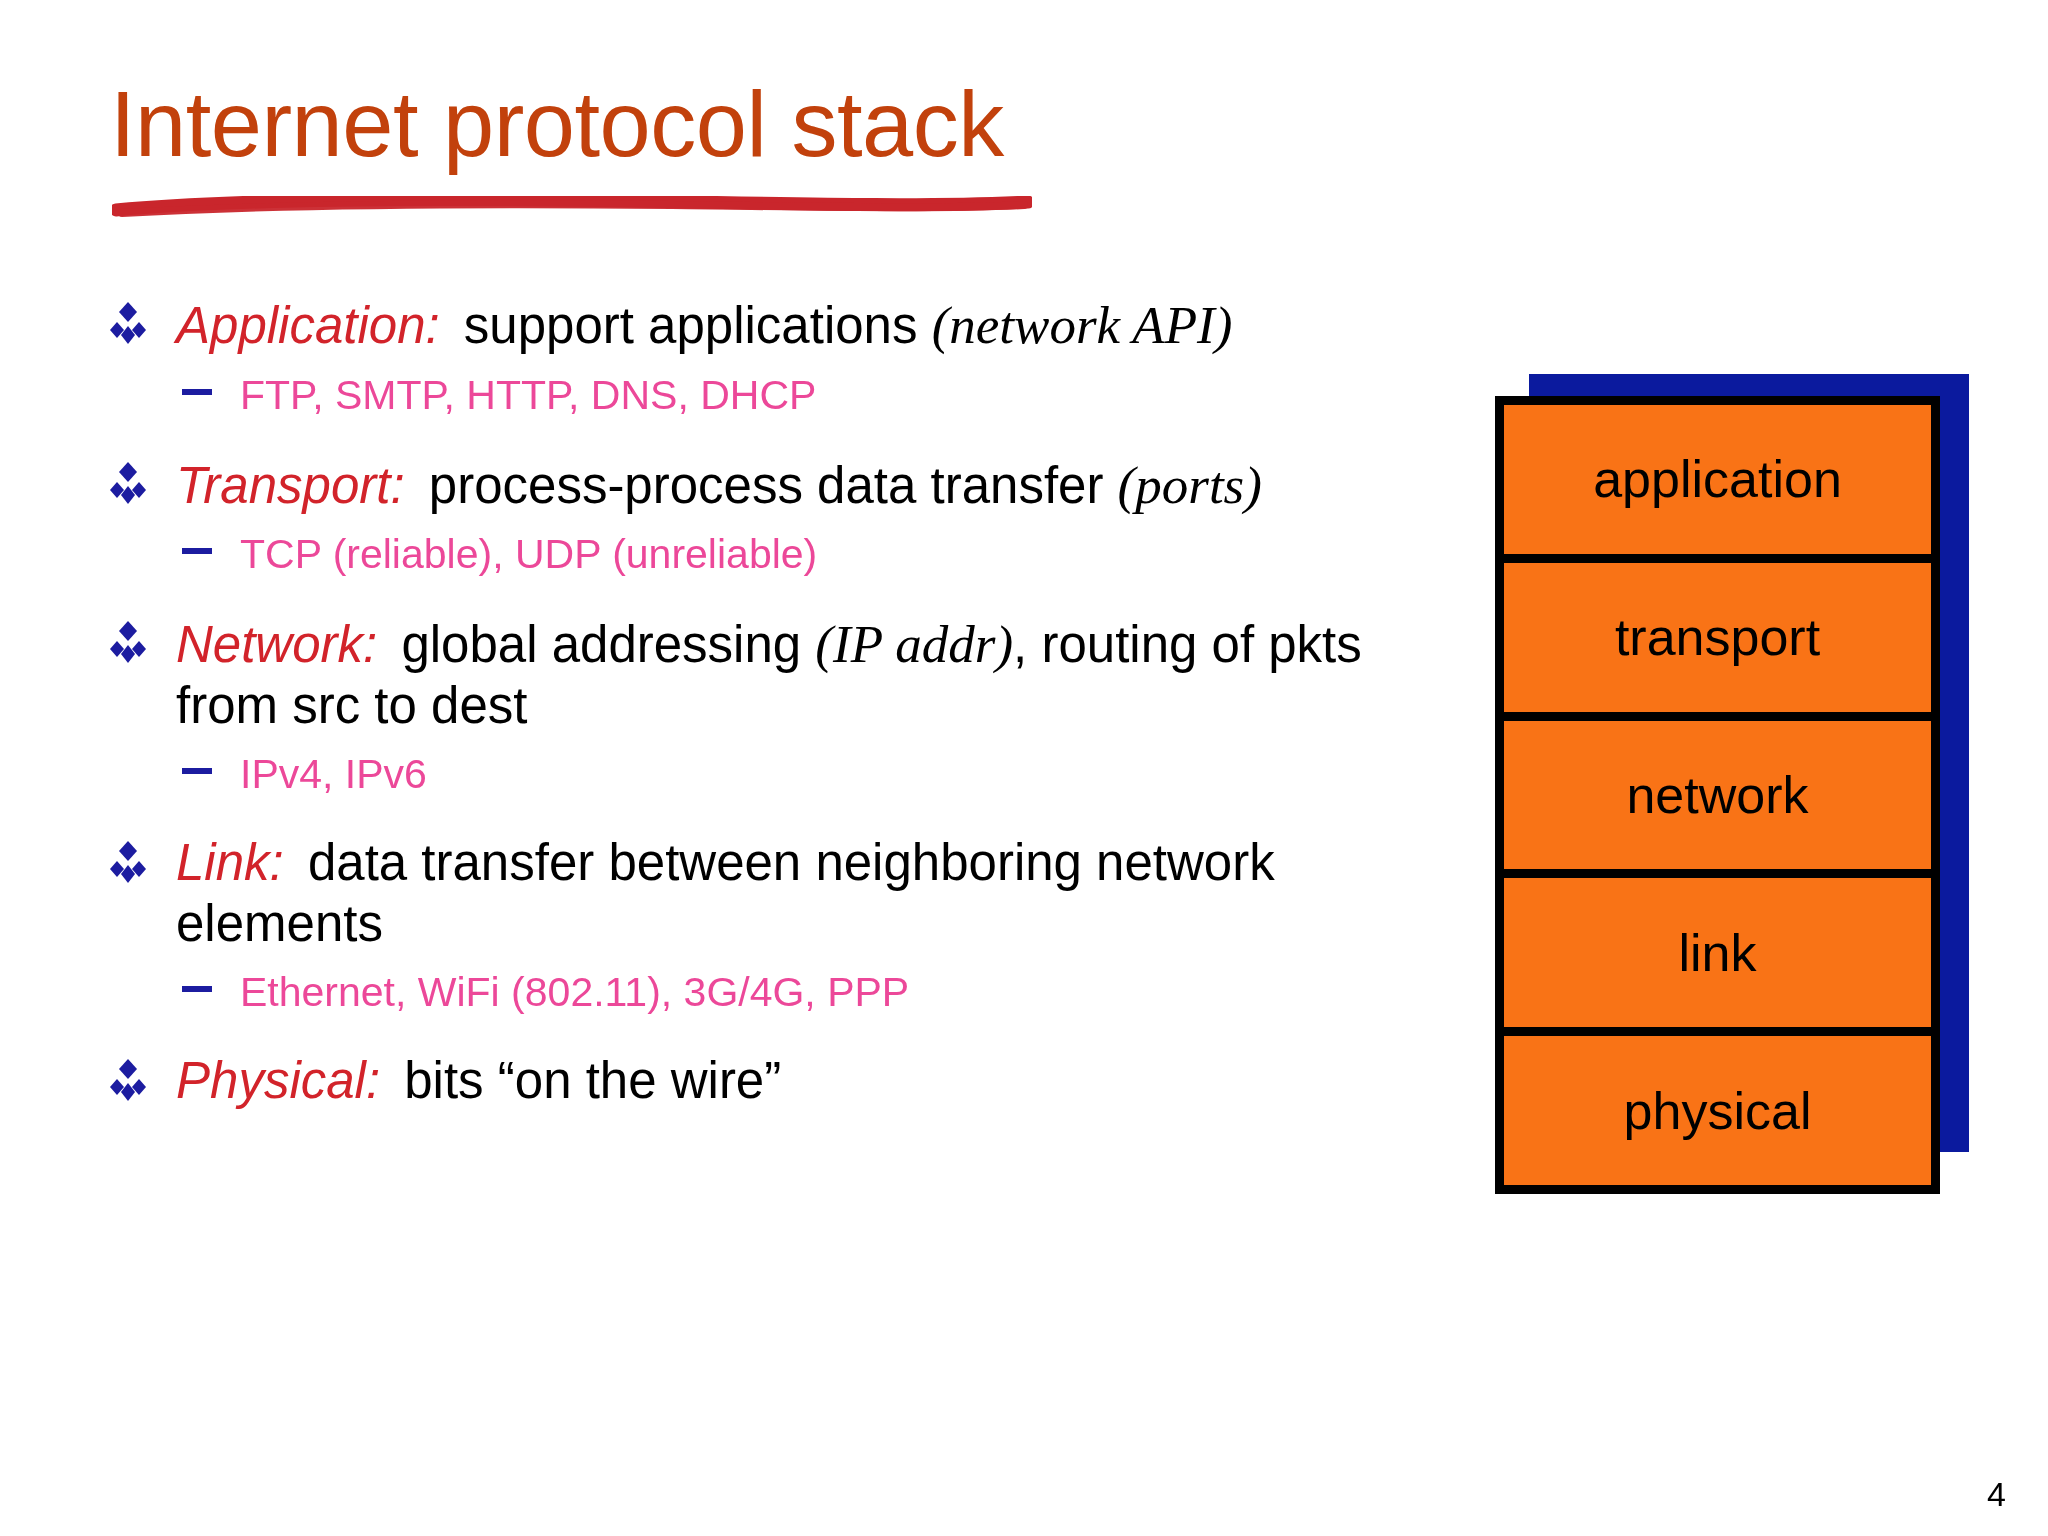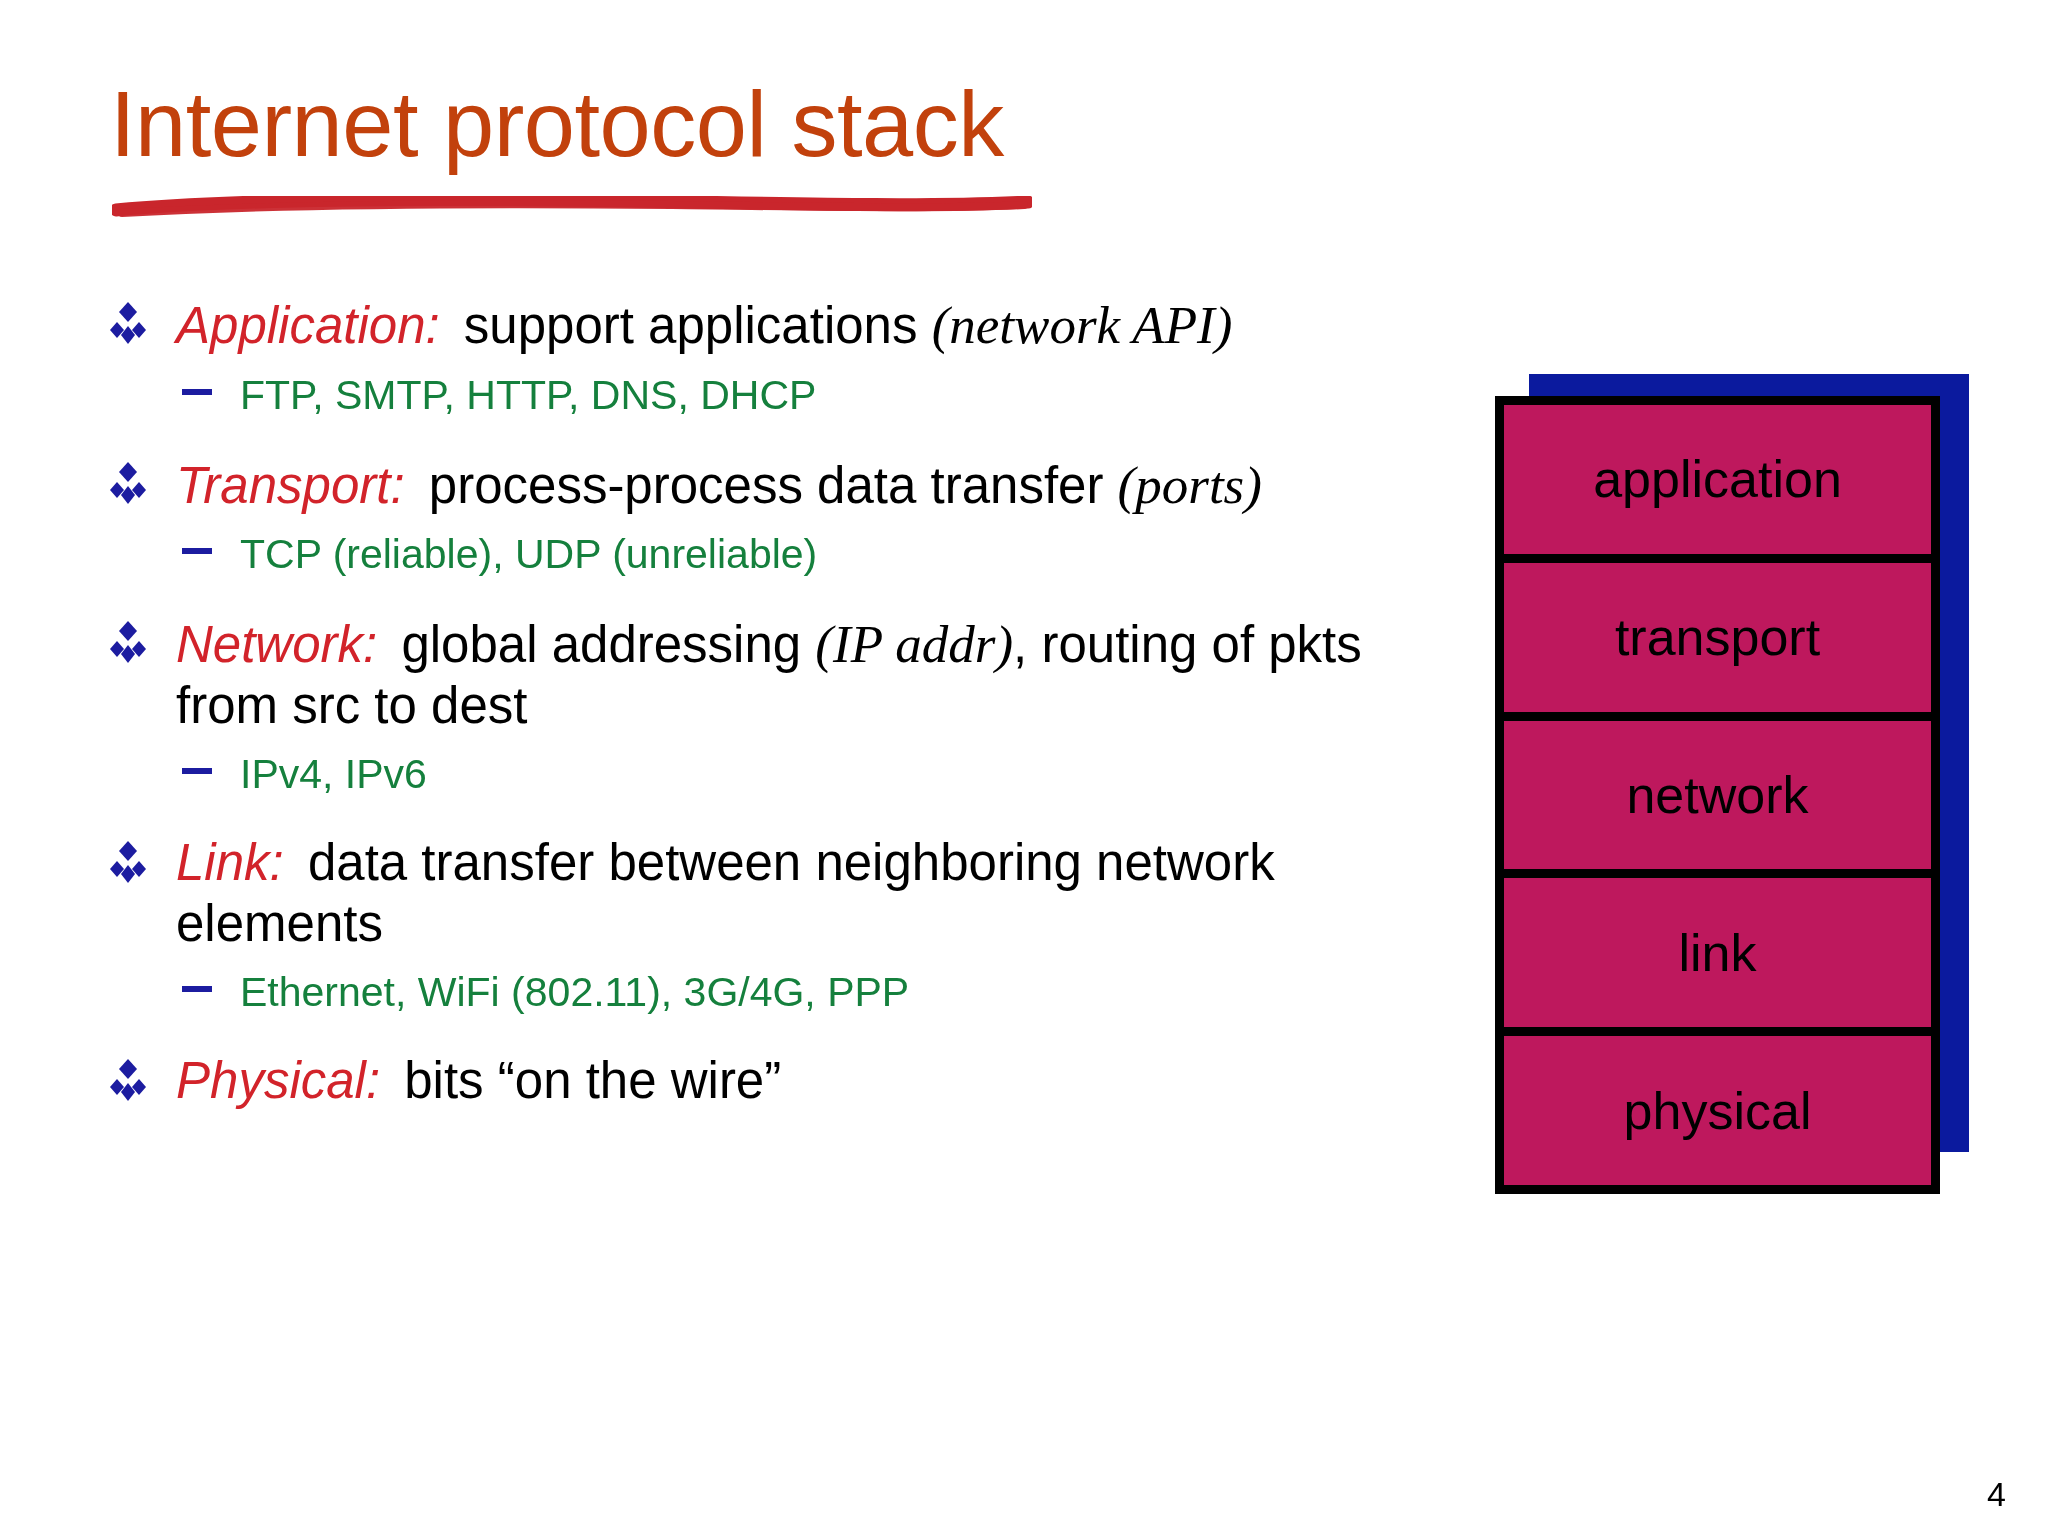--- a/index.html
+++ b/index.html
@@ -75,21 +75,21 @@
     font-size: 53px;
   }
 
   .lvl2 {
     position: relative;
     padding-left: 136px;
     margin-top: 14px;
     margin-bottom: 26px;
     font-size: 41px;
     line-height: 1.2;
-    color: #15803d;
+    color: #ec4899;
   }
   .lvl2 .dash-glyph {
     position: absolute;
     left: 78px;
     top: 18px;
     width: 30px;
     height: 6px;
     background: #1c1ca0;
   }
 
@@ -124,21 +124,21 @@
     flex-direction: column;
   }
   .stack-layer {
     flex: 1 1 0;
     display: flex;
     align-items: center;
     justify-content: center;
     border-bottom: 9px solid #000000;
     font-size: 52px;
     color: #000000;
-    background: #be185d;
+    background: #f97316;
   }
   .stack-layer:last-child { border-bottom: none; }
 
   
   #page-number {
     position: absolute;
     right: 42px;
     bottom: 22px;
     font-size: 34px;
     color: #000000;

